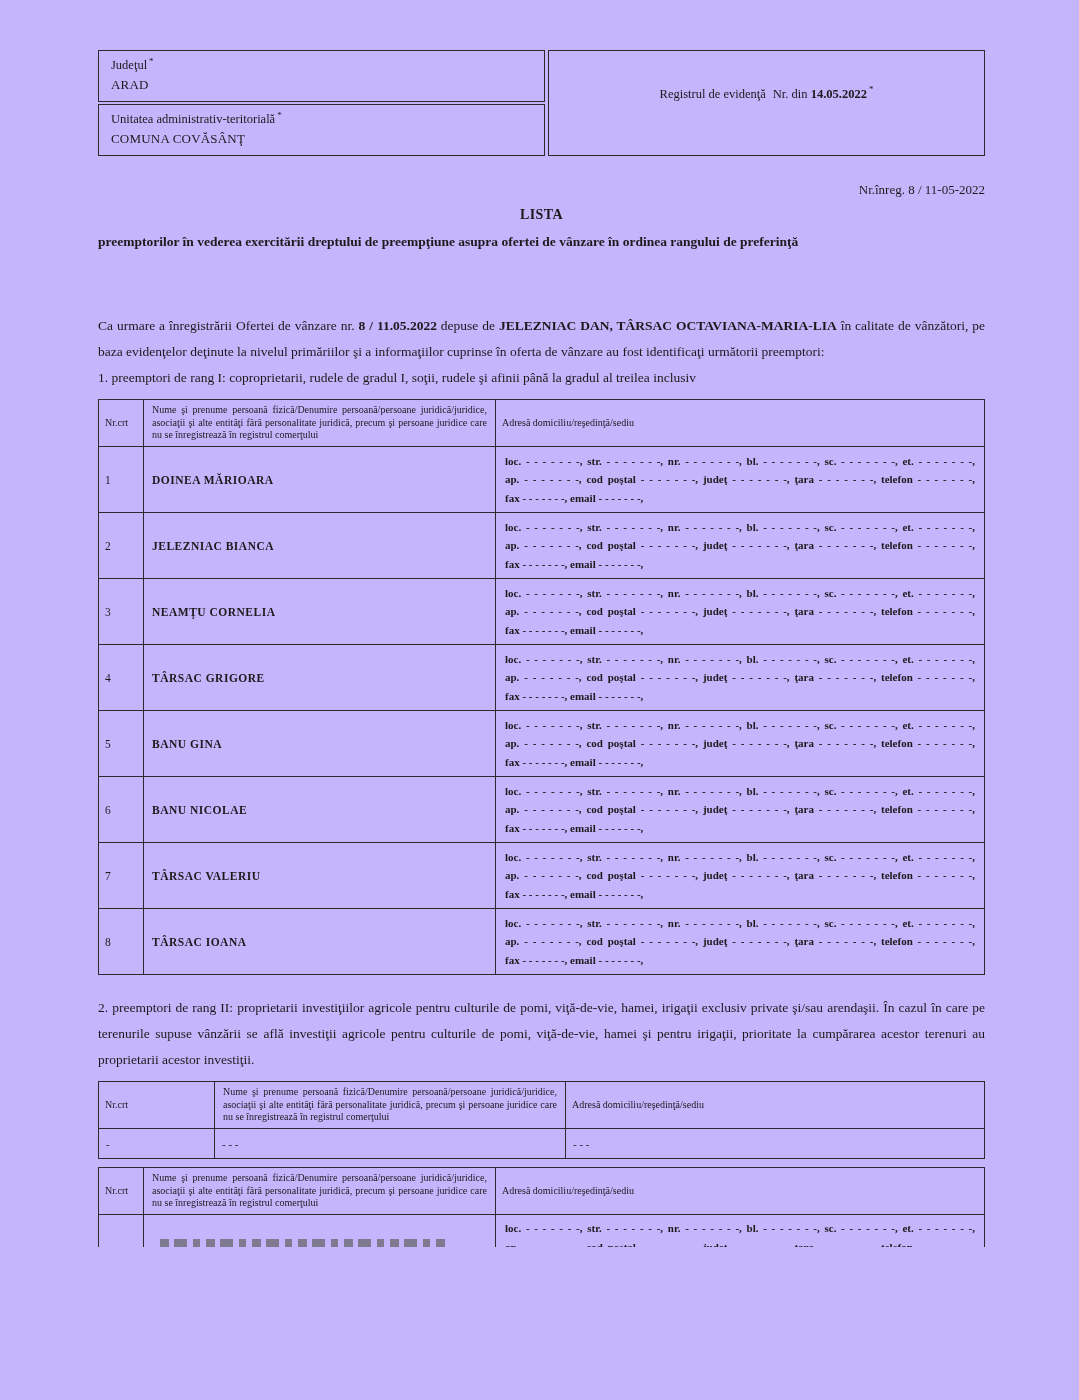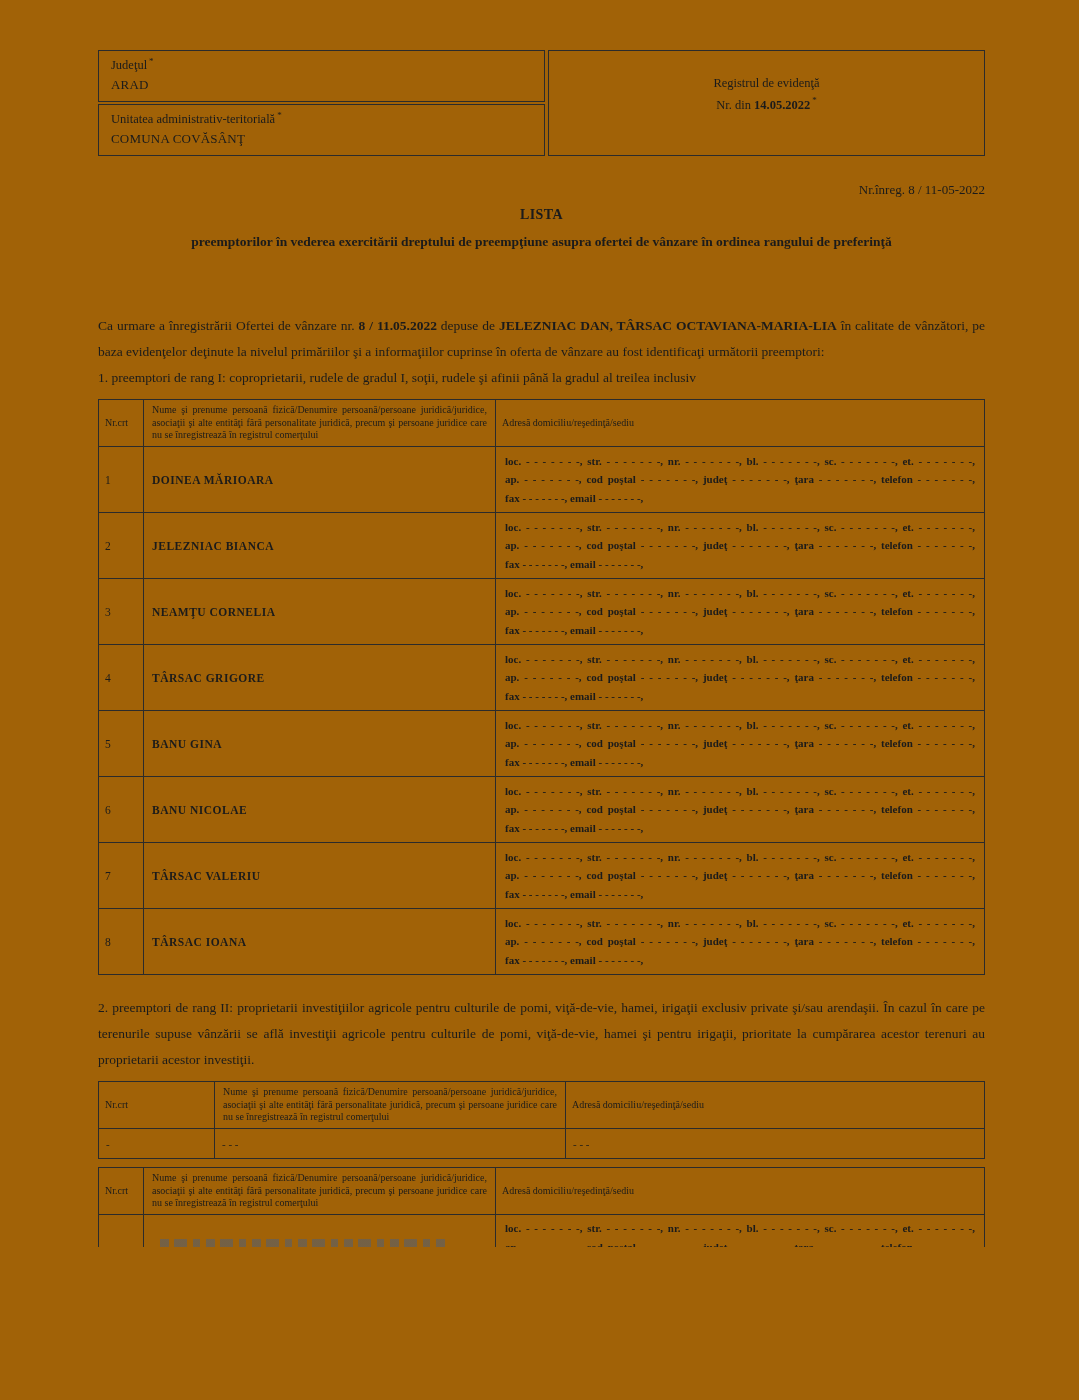--- a/index.html
+++ b/index.html
@@ -3,40 +3,40 @@
 <meta charset="utf-8">
 <style>
   html,body { margin:0; padding:0; background:#ffffff; }
   body {
     width:1079px; height:1400px; overflow:hidden;
     font-family:"Liberation Serif","DejaVu Serif",serif;
     color:#1b1b1b;
   }
   .page {
     position:relative; box-sizing:border-box;
-    width:1079px; height:1400px; background:#a16207;
+    width:1079px; height:1400px; background:#c4b5fd;
     padding:50px 94px 0 98px; overflow:hidden;
   }
   
   .topgrid { display:flex; align-items:stretch; }
   .box-left { width:447px; display:flex; flex-direction:column; }
   .hcell { border:1.6px solid #2b2b2b; padding:7px 12px 8px; box-sizing:border-box; flex:1; }
   .hcell + .hcell { margin-top:2px; }
   .lbl { font-size:12.5px; }
   sup.ast { font-size:9px; vertical-align:super; line-height:0; margin-left:2px; }
   .val { font-weight:normal; font-size:13px; margin-top:4px; letter-spacing:.2px; }
   .box-right {
     flex:1; border:1.6px solid #2b2b2b; margin-left:3px;
-    display:flex; flex-direction:column; align-items:center; justify-content:center;
+    display:flex; flex-direction:row; align-items:center; justify-content:center;
     font-size:12.5px; gap:7px; padding-bottom:18px; box-sizing:border-box;
   }
   
   .reg-line { text-align:right; font-size:13px; margin-top:26px; }
   .doc-title { text-align:center; font-weight:bold; font-size:14px; margin-top:9px; letter-spacing:.4px; }
-  .doc-subtitle { text-align:center; font-weight:bold; font-size:13.5px; line-height:27px; margin-top:5px; }
+  .doc-subtitle { font-weight:bold; font-size:13.5px; line-height:27px; margin-top:5px; }
   
   .par { text-align:justify; font-size:13.5px; line-height:26px; margin:0; }
   .intro { margin-top:58px; }
   .section-heading { font-size:13.5px; line-height:26px; }
   .section-par { margin-top:20px; }
   
   table { border-collapse:collapse; width:100%; margin-top:8px; table-layout:fixed; }
   th, td { border:1.6px solid #2b2b2b; box-sizing:border-box; }
   thead th {
     font-weight:normal; font-size:10px; line-height:12.5px;

